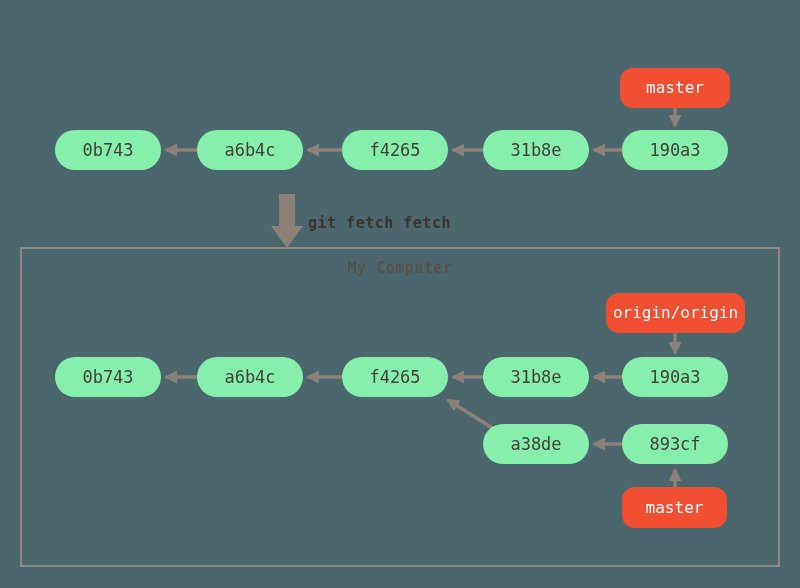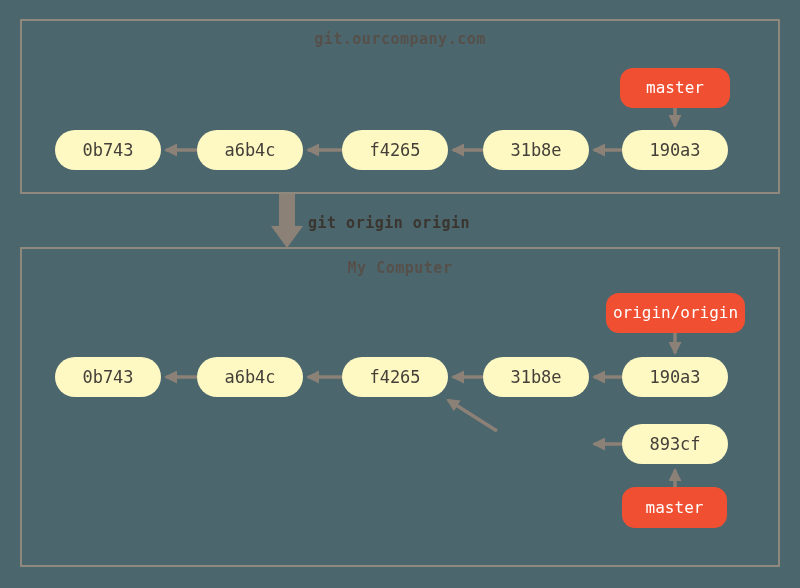--- a/index.html
+++ b/index.html
@@ -10,21 +10,21 @@
   }
   .group-box {
     position:absolute; border:2px solid #8F887C; box-sizing:border-box;
   }
   .box-title {
     position:absolute; left:0; width:100%; text-align:center;
     font-size:15px; font-weight:bold; color:#56504A; letter-spacing:0.5px;
   }
   .commit {
     position:absolute; width:106px; height:40px; border-radius:20px;
-    background:#fef9c3; color:#444039; font-size:17px;
+    background:#86efac; color:#444039; font-size:17px;
     line-height:40px; text-align:center; box-sizing:border-box;
   }
   .branch {
     position:absolute; background:#F04F31; color:#FFFFFF;
     font-size:16px; text-align:center; box-sizing:border-box;
     border-radius:13px;
   }
   .command-label {
     position:absolute; left:308px; top:214px;
     font-size:15px; font-weight:bold; color:#3A352E; letter-spacing:0.5px;
@@ -55,43 +55,41 @@
     <line x1="197" y1="377" x2="166" y2="377" marker-end="url(#arr)"></line>
     <line x1="342" y1="377" x2="308" y2="377" marker-end="url(#arr)"></line>
     <line x1="483" y1="377" x2="453" y2="377" marker-end="url(#arr)"></line>
     <line x1="622" y1="377" x2="594" y2="377" marker-end="url(#arr)"></line>
     <line x1="675" y1="333" x2="675" y2="353" marker-end="url(#arr)"></line>
     <line x1="622" y1="444" x2="594" y2="444" marker-end="url(#arr)"></line>
     <line x1="497" y1="431" x2="448" y2="400" marker-end="url(#arr)"></line>
     <line x1="675" y1="487" x2="675" y2="470" marker-end="url(#arr)"></line>
   </svg>
 
-  <div class="group-box" style="left:20px; top:19px; width:760px; height:175px;">
-    <div class="box-title" style="top:9px;">git.ourcompany.com</div>
-  </div>
 
   <div class="branch" style="left:620px; top:68px; width:110px; height:40px; line-height:40px;">master</div>
 
   <div class="commit" style="left:55px;  top:130px;">0b743</div>
   <div class="commit" style="left:197px; top:130px;">a6b4c</div>
   <div class="commit" style="left:342px; top:130px;">f4265</div>
   <div class="commit" style="left:483px; top:130px;">31b8e</div>
   <div class="commit" style="left:622px; top:130px;">190a3</div>
 
-  <div class="command-label">git origin origin</div>
+  <div class="command-label">git fetch fetch</div>
 
   <div class="group-box" style="left:20px; top:247px; width:760px; height:320px;">
     <div class="box-title" style="top:10px;">My Computer</div>
   </div>
 
   <div class="branch" style="left:606px; top:293px; width:139px; height:40px; line-height:40px;">origin/origin</div>
 
   <div class="commit" style="left:55px;  top:357px;">0b743</div>
   <div class="commit" style="left:197px; top:357px;">a6b4c</div>
   <div class="commit" style="left:342px; top:357px;">f4265</div>
   <div class="commit" style="left:483px; top:357px;">31b8e</div>
   <div class="commit" style="left:622px; top:357px;">190a3</div>
 
+  <div class="commit" style="left:483px; top:424px;">a38de</div>
   <div class="commit" style="left:622px; top:424px;">893cf</div>
 
   <div class="branch" style="left:622px; top:487px; width:105px; height:41px; line-height:41px;">master</div>
 
 </div>
 
 </body></html>

